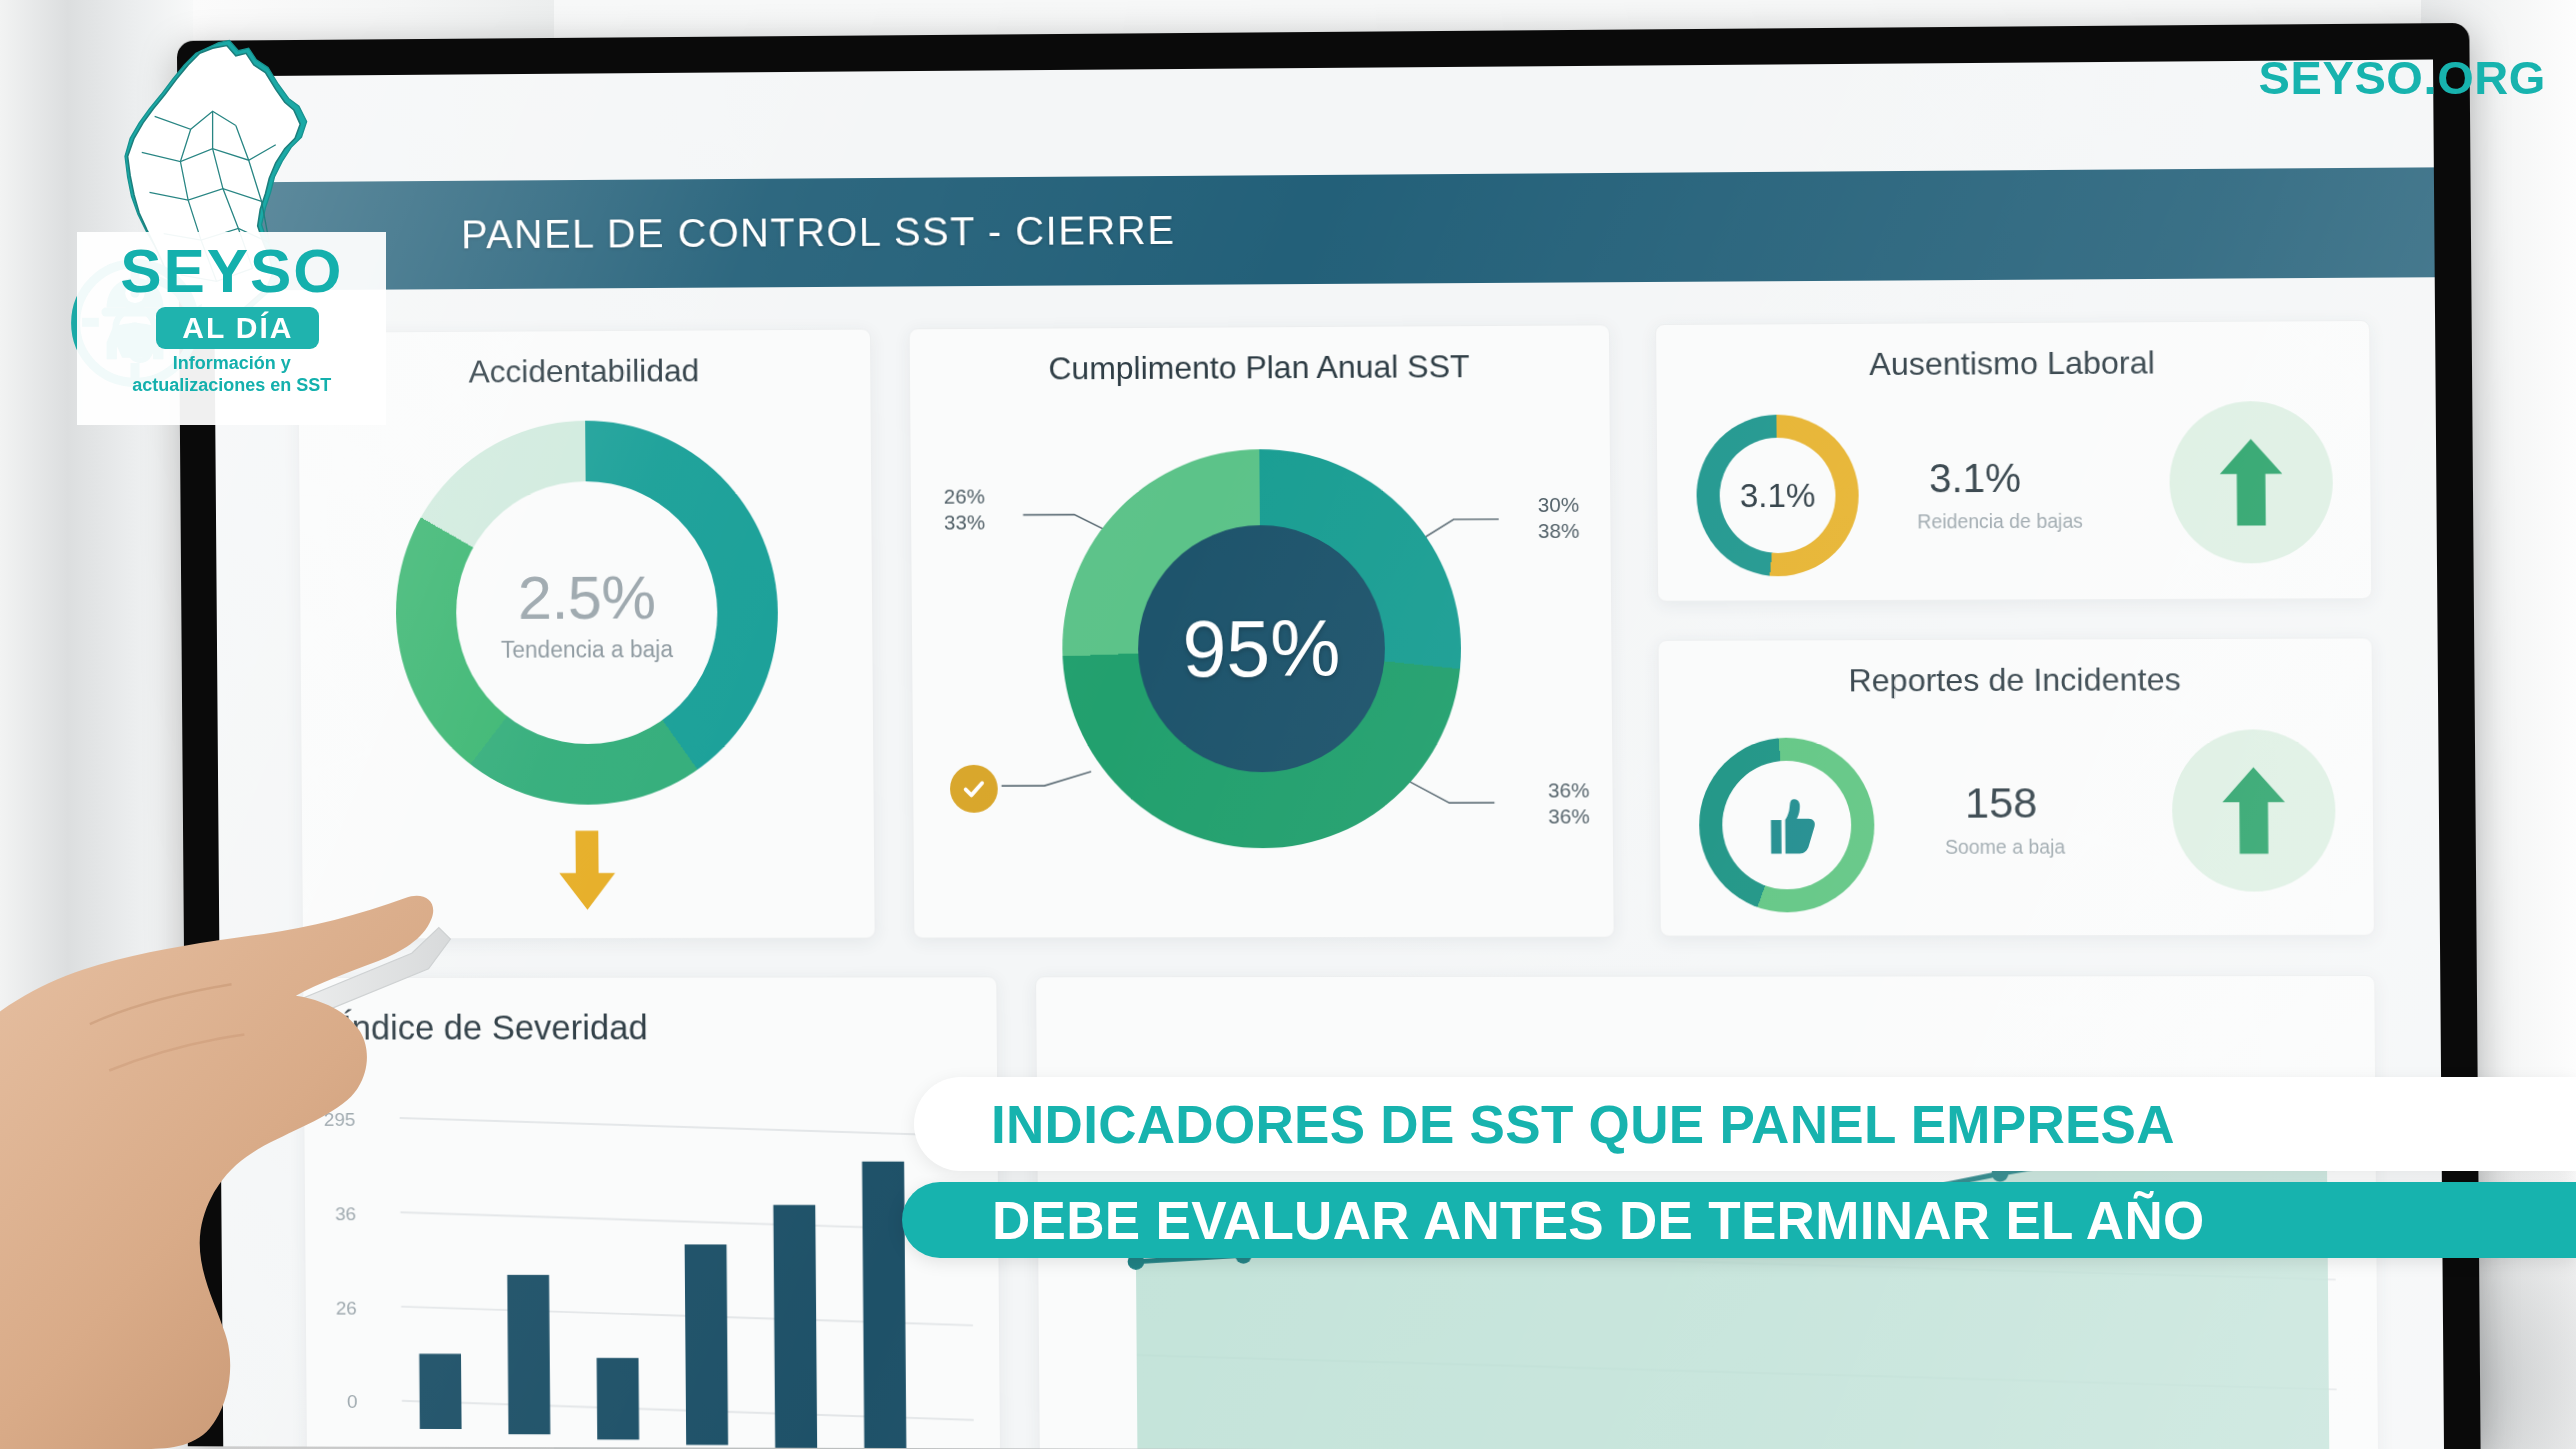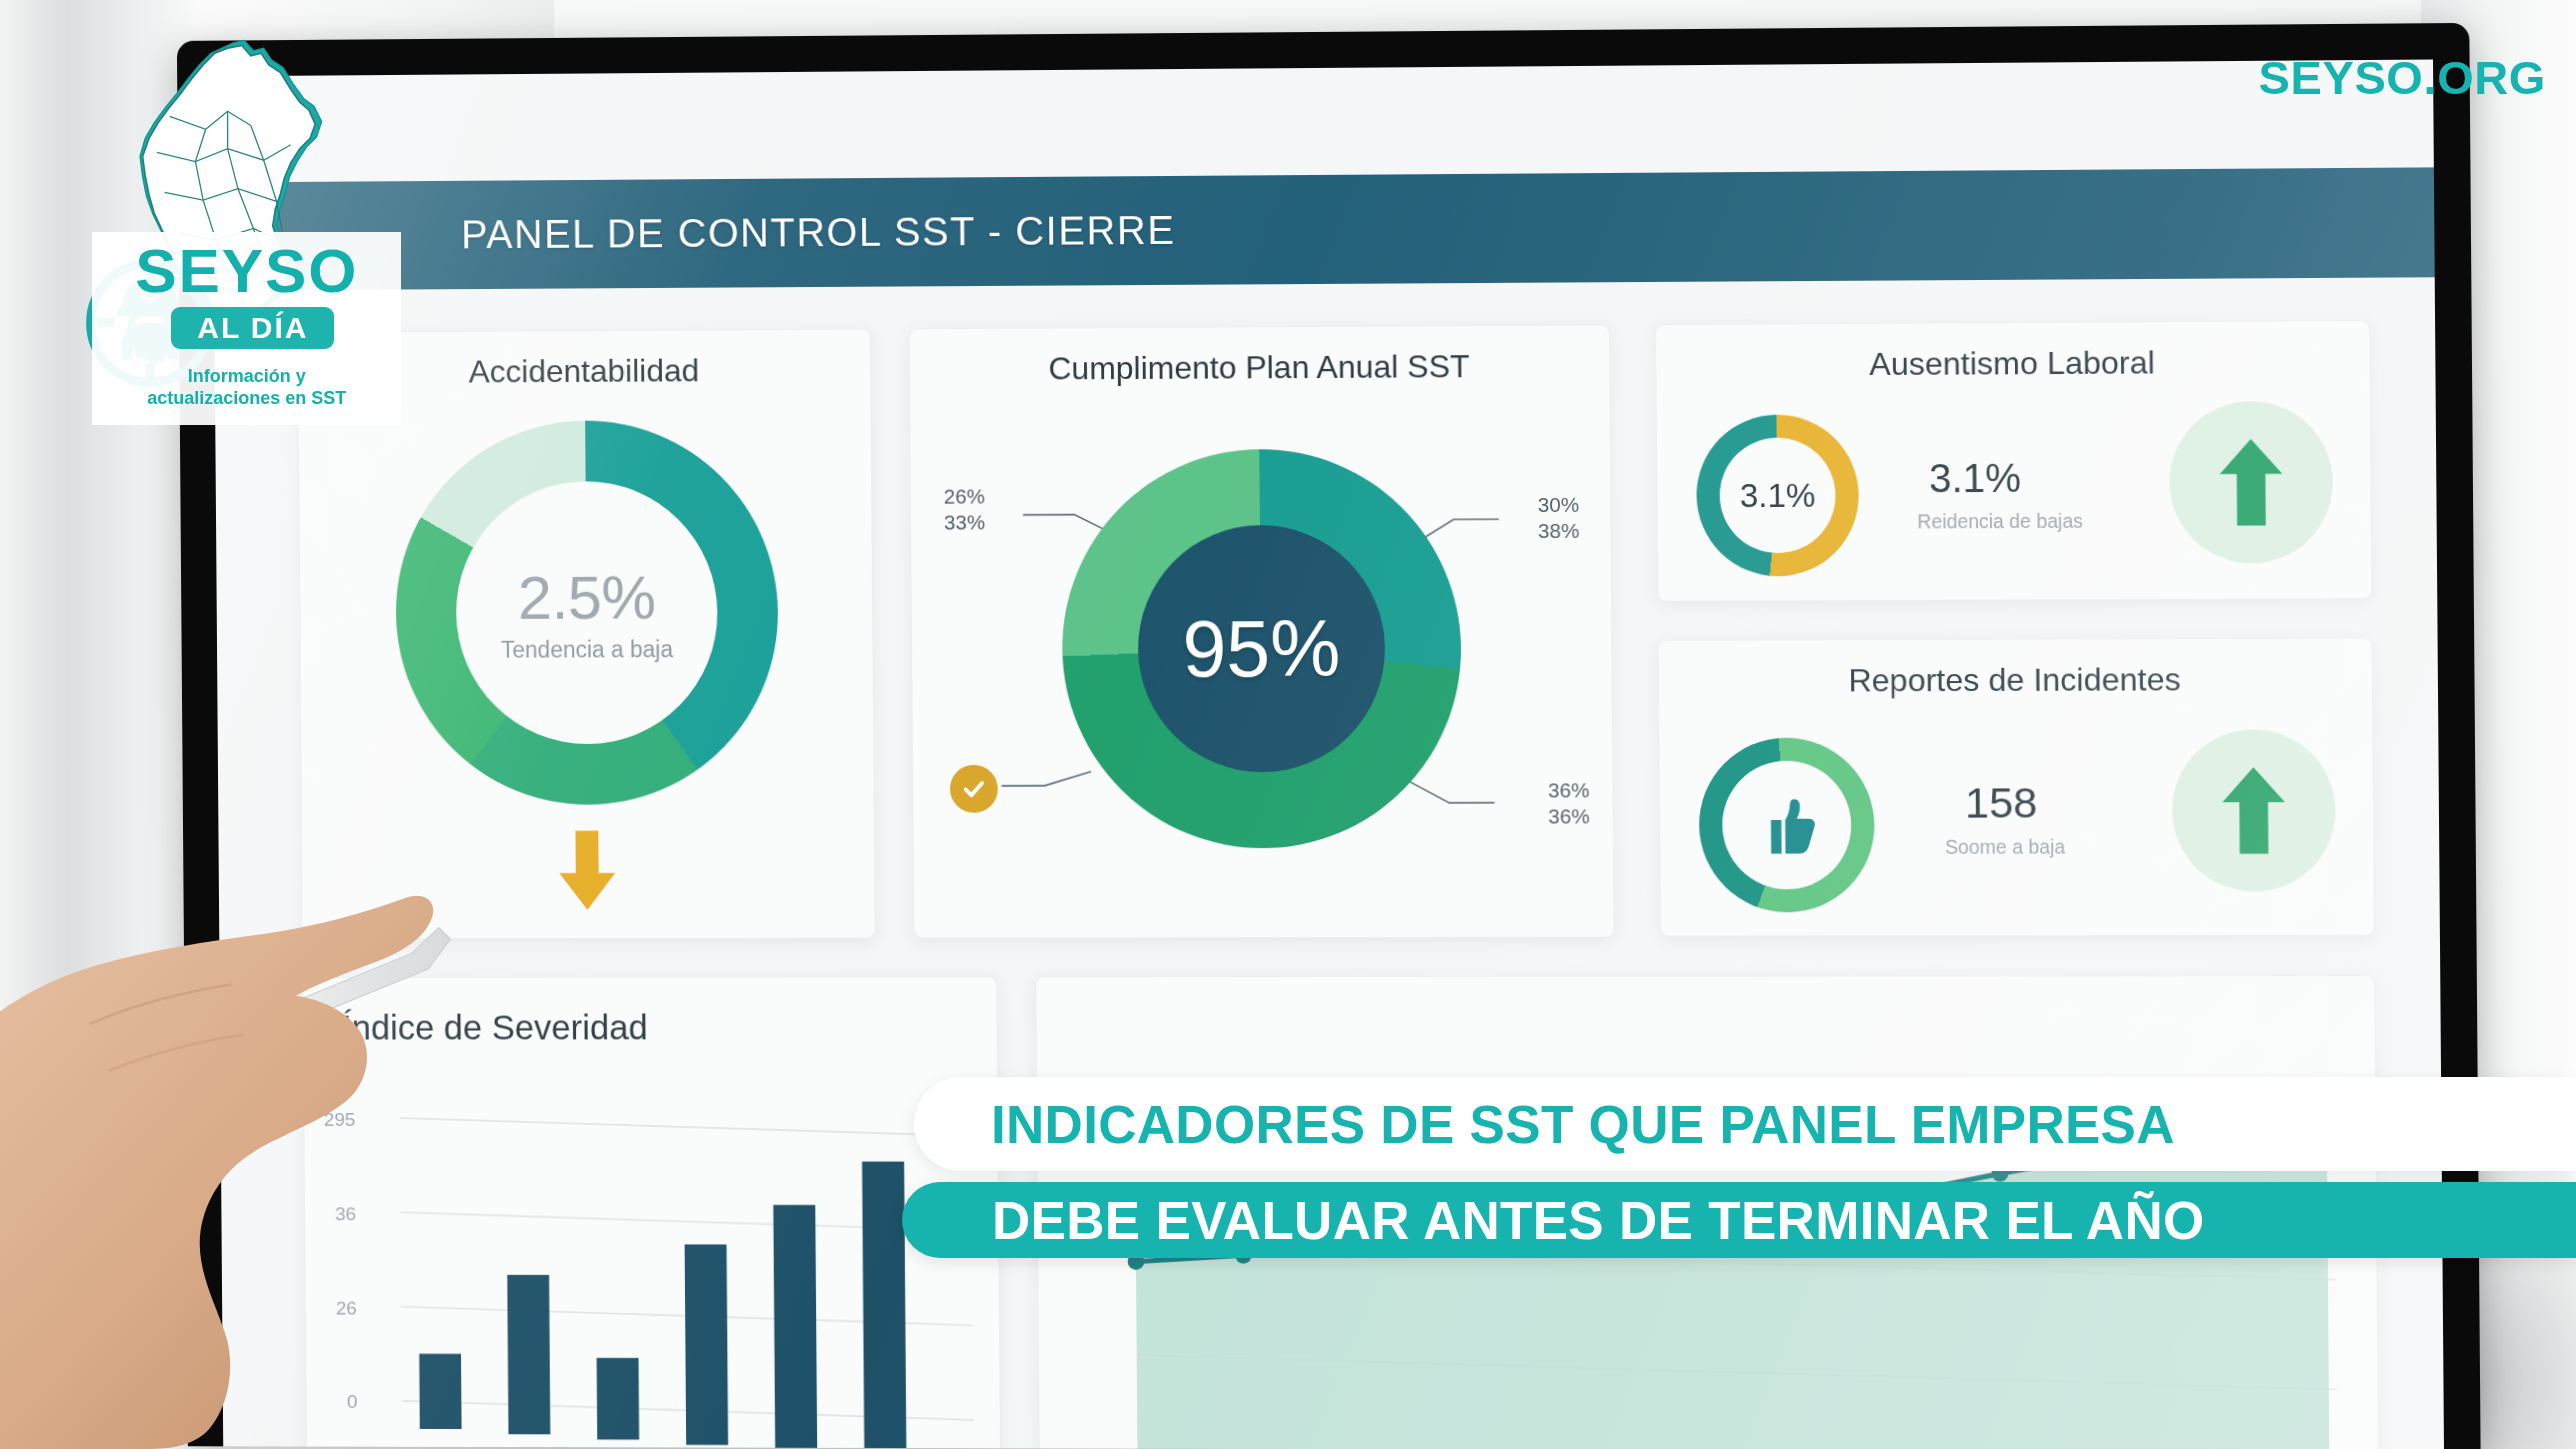--- a/index.html
+++ b/index.html
@@ -191,21 +191,21 @@
   .tdot  { fill:#1b7f82; }
 
   
   #hand {
     position:absolute; left:-39px; top:831px; width:644px; height:618px;
     z-index:40; pointer-events:none;
   }
 
   
   #logo-block {
-    position:absolute; left:73px; top:39px; width:348px; height:386px;
+    position:absolute; left:58px; top:39px; width:348px; height:386px;
     z-index:60;
   }
   #logo-panel {
     position:absolute; left:19.3px; top:193px; width:309px; height:193px;
     background:rgba(255,255,255,.94);
     display:flex; flex-direction:column; align-items:center;
     padding-top:7.7px;
   }
   #logo-seyso {
     font-size:62px; font-weight:700; color:#14b0ad; letter-spacing:1.9px;
@@ -213,21 +213,21 @@
   }
   #logo-badge {
     margin-top:5.2px; background:#1fb3ae; border-radius:9px;
     padding:3.9px 26px;
     color:#ffffff; font-size:30px; font-weight:700; letter-spacing:1.9px;margin-left:12px;
   }
   #logo-tag1, #logo-tag2 {
     color:#14b0ad; font-size:18px; font-weight:700; line-height:1.25;
     text-align:center;
   }
-  #logo-tag1 { margin-top:16px; }
+  #logo-tag1 { margin-top:3px; }
   #peru-map { position:absolute; left:58px; top:0; width:219px; height:303px; }
   #worker-circle { position:absolute; left:6.4px; top:213px; width:142px; height:142px; }
 
   
   #site-url {
     position:absolute; right:30px; top:50px;
     color:#17b3ae; font-size:47px; font-weight:700; letter-spacing:0.6px;
     z-index:70;
   }
 

